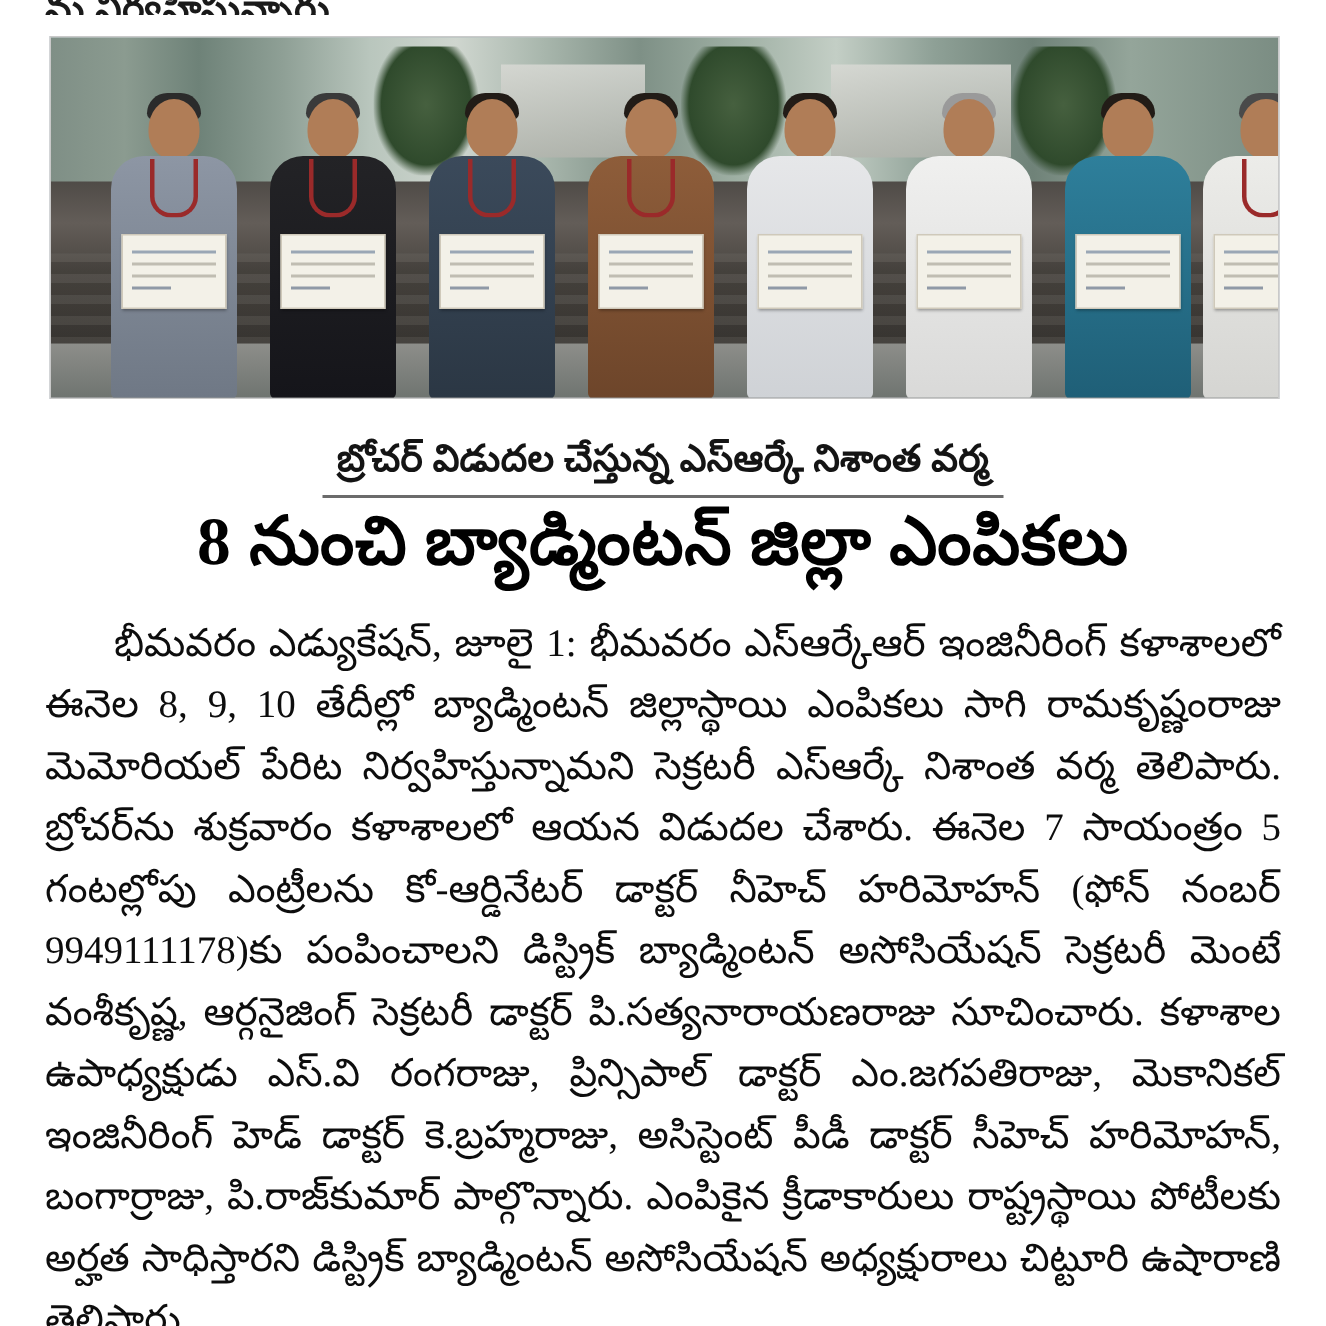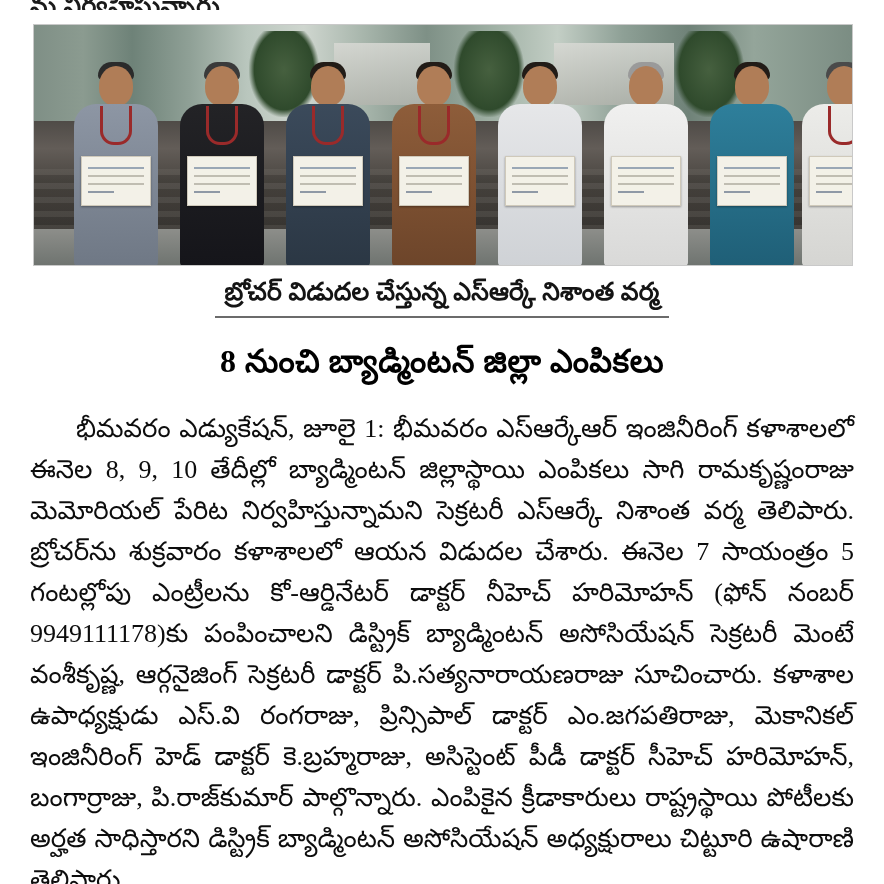--- a/index.html
+++ b/index.html
@@ -171,21 +171,21 @@
     border: 3px solid #9a2a2a;
     border-top: none;
     border-radius: 0 0 14px 14px;
   }
 
   
   .caption {
     position: absolute;
     left: 0;
     right: 0;
-    top: 276px;
+    top: 290px;
     text-align: center;
     font-family: "Liberation Serif", serif;
     font-size: 25px;
     font-weight: bold;
     color: #141414;
     letter-spacing: 0.2px;
   }
   .caption span {
     display: inline-block;
     padding: 2px 10px 4px 10px;
@@ -194,21 +194,21 @@
 
   
   .headline {
     position: absolute;
     left: 0;
     right: 0;
     top: 332px;
     text-align: center;
     font-family: "Liberation Serif", serif;
     font-weight: bold;
-    font-size: 32px;
+    font-size: 45px;
     line-height: 58px;
     color: #000000;
     letter-spacing: 0.5px;
   }
 
   
   .article {
     position: absolute;
     left: 30px;
     right: 30px;

